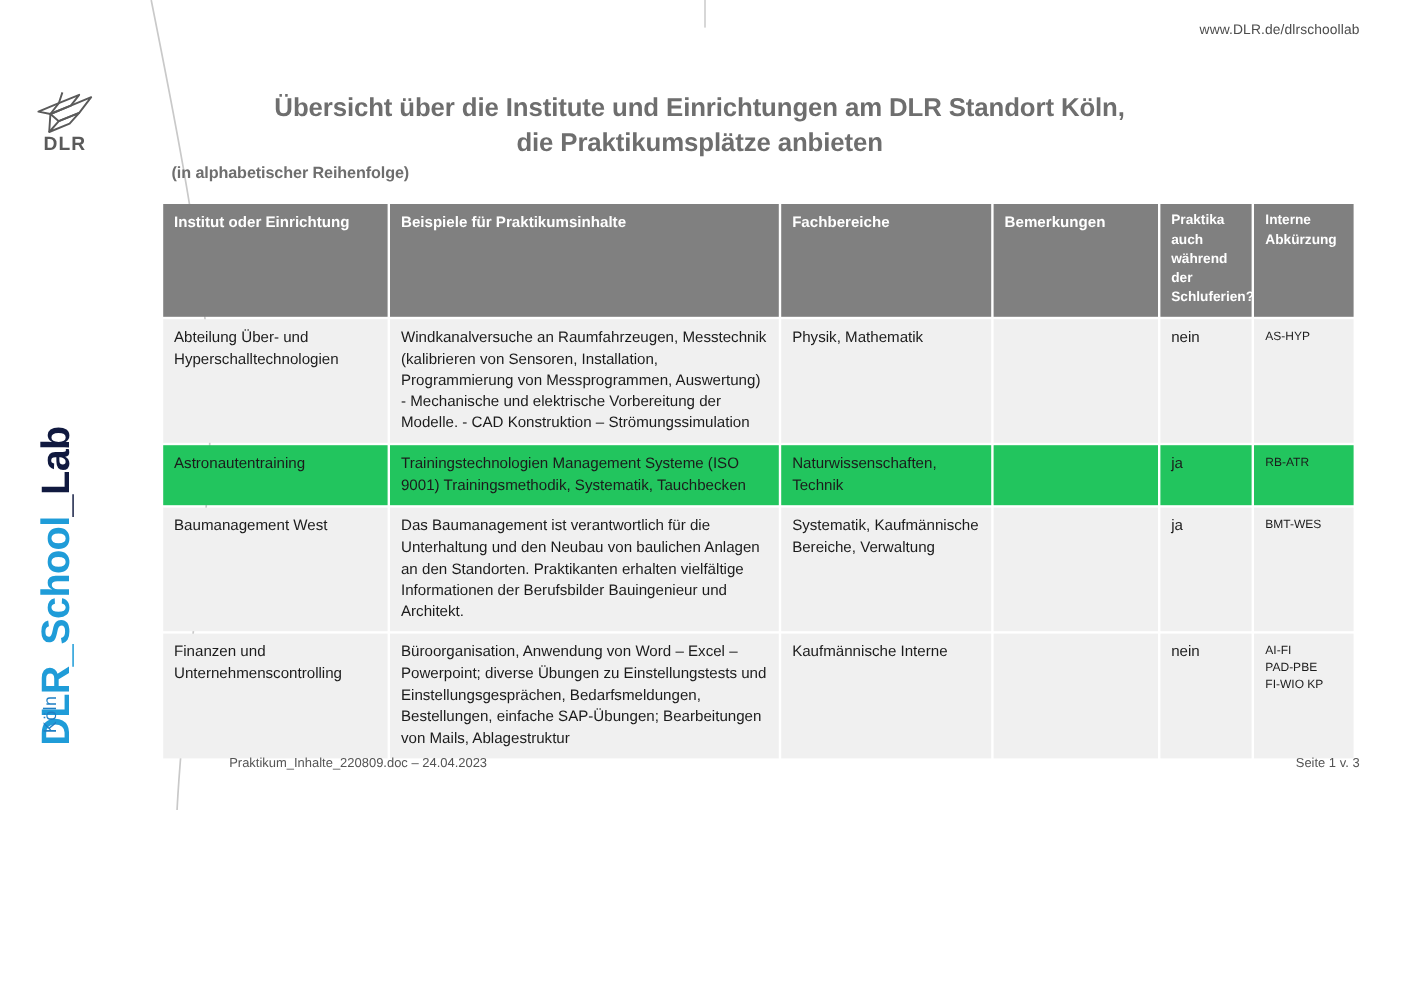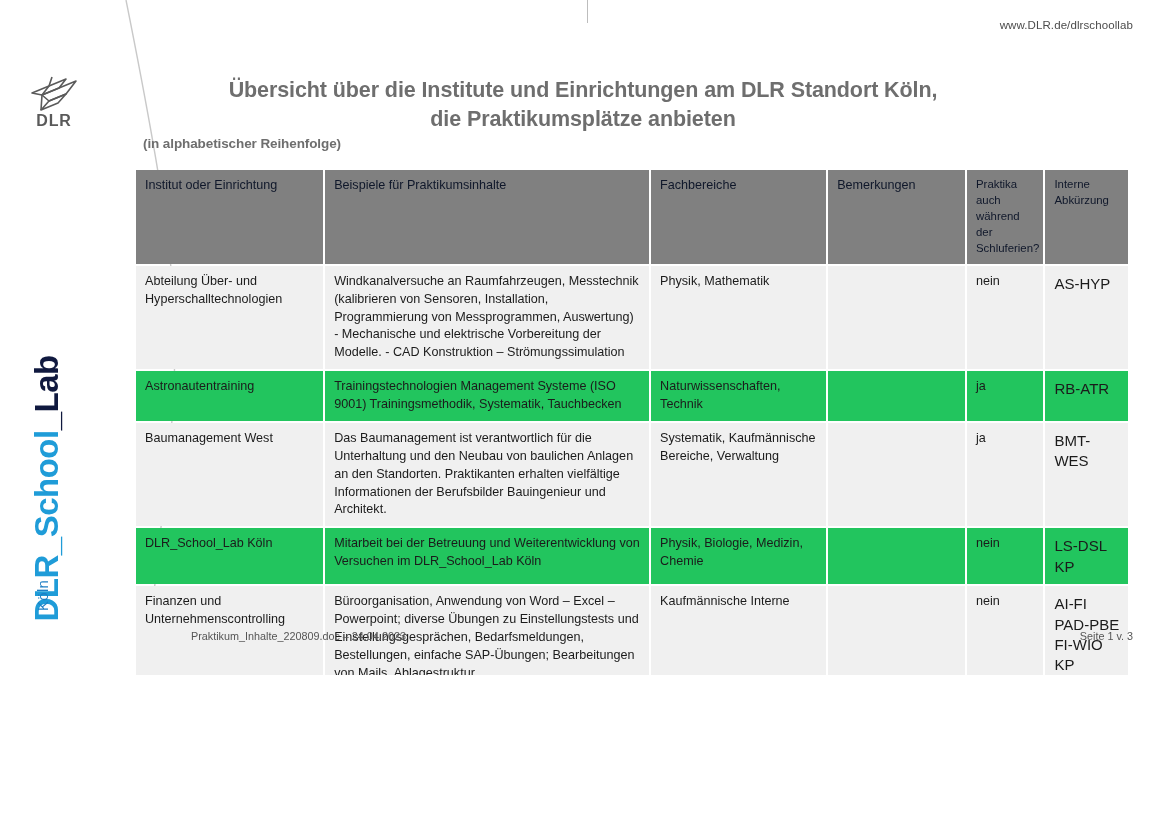--- a/index.html
+++ b/index.html
@@ -139,41 +139,41 @@
     vertical-align: top;
     padding: 7px 8px 7px 9px;
     font-size: 12.6px;
     line-height: 1.42;
     color: #1b1b1b;
     text-align: left;
     font-weight: normal;
   }
   .tbl thead th {
     background: #808080;
-    color: #0f172a;
-    font-weight: normal;
+    color: #ffffff;
+    font-weight: bold;
     font-size: 12.6px;
     height: 64px;
     line-height: 1.4;
   }
   .tbl thead th.narrow {
     font-size: 11.4px;
   }
   .row-light td { background: #f0f0f0; }
   .row-dark  td { background: #22c55e; }
 
   .col-1 { width: 186px; }
   .col-2 { width: 322px; }
   .col-3 { width: 174px; }
   .col-4 { width: 136px; }
   .col-5 { width: 76px; }
   .col-6 { width: 82px; }
 
   td.abbrev {
-    font-size: 15px;
+    font-size: 10px;
     line-height: 1.36;
     padding-top: 8px;
   }
   td.abbrev span { display: block; }
 
   
   .footer-left {
     position: absolute;
     left: 191px;
     bottom: 33px;
@@ -268,30 +268,20 @@
       <tr class="row-light">
         <td>Baumanagement West</td>
         <td>Das Baumanagement ist verantwortlich für die Unterhaltung und den Neubau von baulichen Anlagen an den Standorten. Praktikanten erhalten vielfältige Informationen der Berufsbilder Bauingenieur und Architekt.</td>
         <td>Systematik, Kaufmännische Bereiche, Verwaltung</td>
         <td></td>
         <td>ja</td>
         <td class="abbrev">
           <span>BMT-WES</span>
         </td>
       </tr>
-      <tr class="row-dark">
-        <td>DLR_School_Lab Köln</td>
-        <td>Mitarbeit bei der Betreuung und Weiterentwicklung von Versuchen im DLR_School_Lab Köln</td>
-        <td>Physik, Biologie, Medizin, Chemie</td>
-        <td></td>
-        <td>nein</td>
-        <td class="abbrev">
-          <span>LS-DSL KP</span>
-        </td>
-      </tr>
       <tr class="row-light">
         <td>Finanzen und Unternehmenscontrolling</td>
         <td>Büroorganisation, Anwendung von Word – Excel – Powerpoint; diverse Übungen zu Einstellungstests und Einstellungsgesprächen, Bedarfsmeldungen, Bestellungen, einfache SAP-Übungen; Bearbeitungen von Mails, Ablagestruktur</td>
         <td>Kaufmännische Interne</td>
         <td></td>
         <td>nein</td>
         <td class="abbrev">
           <span>AI-FI</span>
           <span>PAD-PBE</span>
           <span>FI-WIO KP</span>

